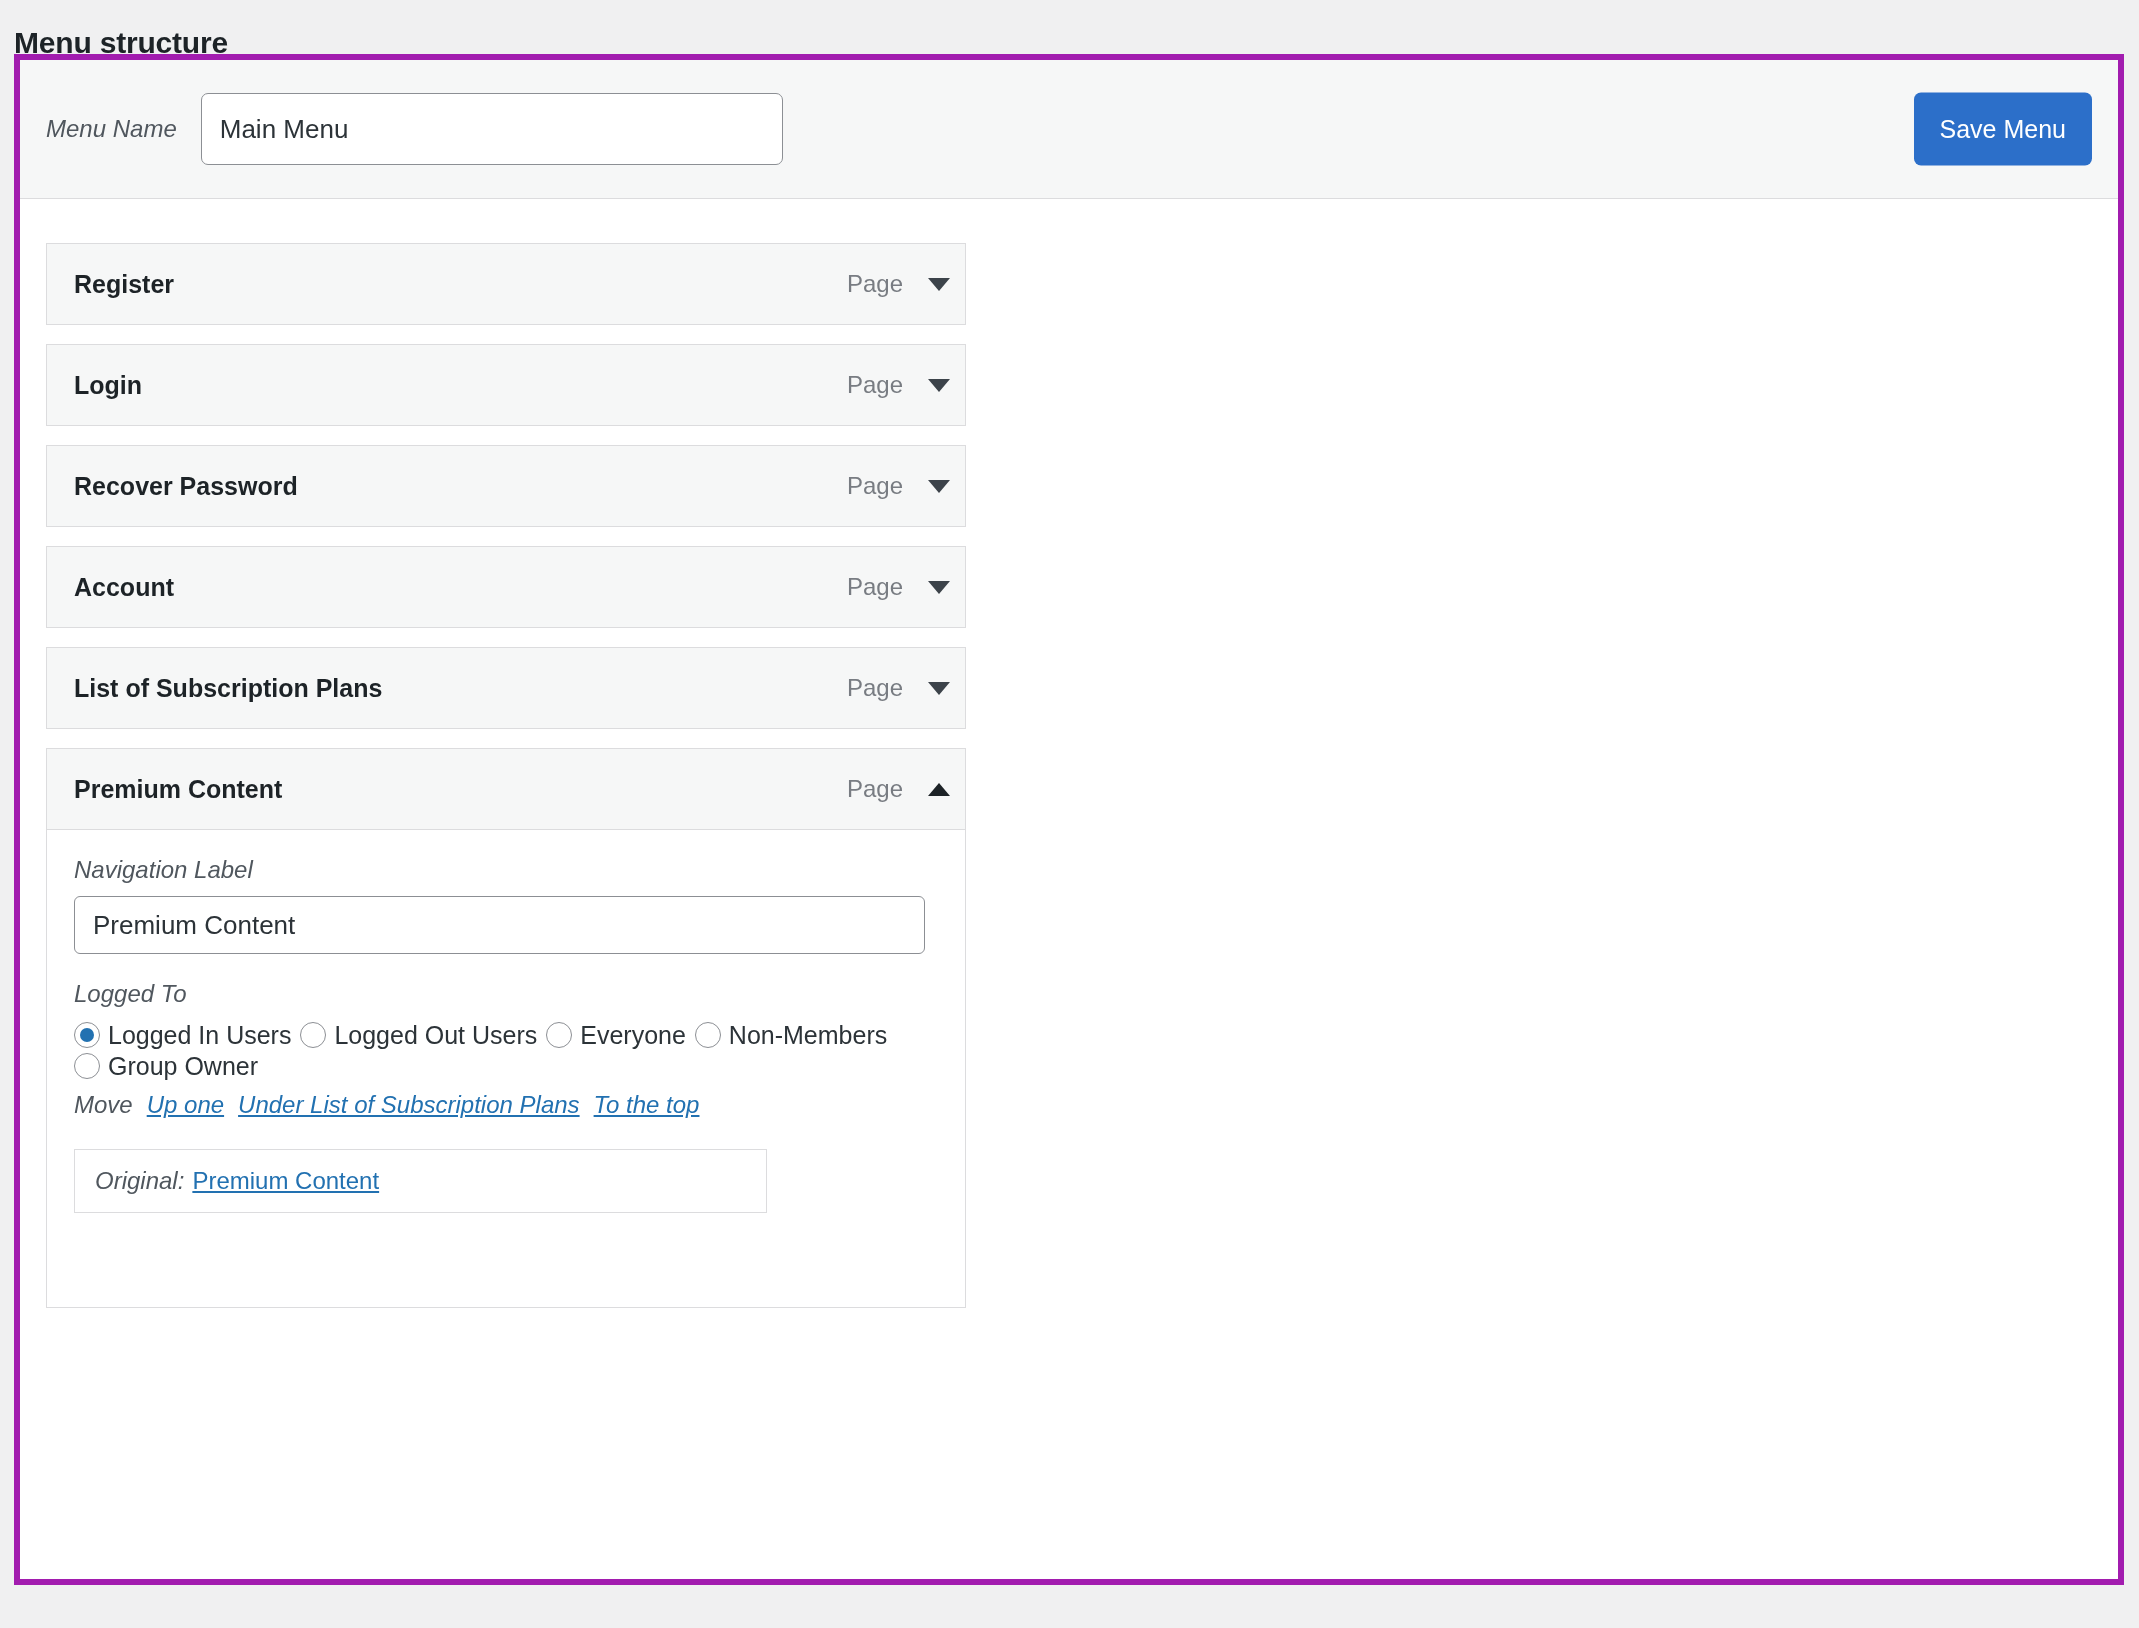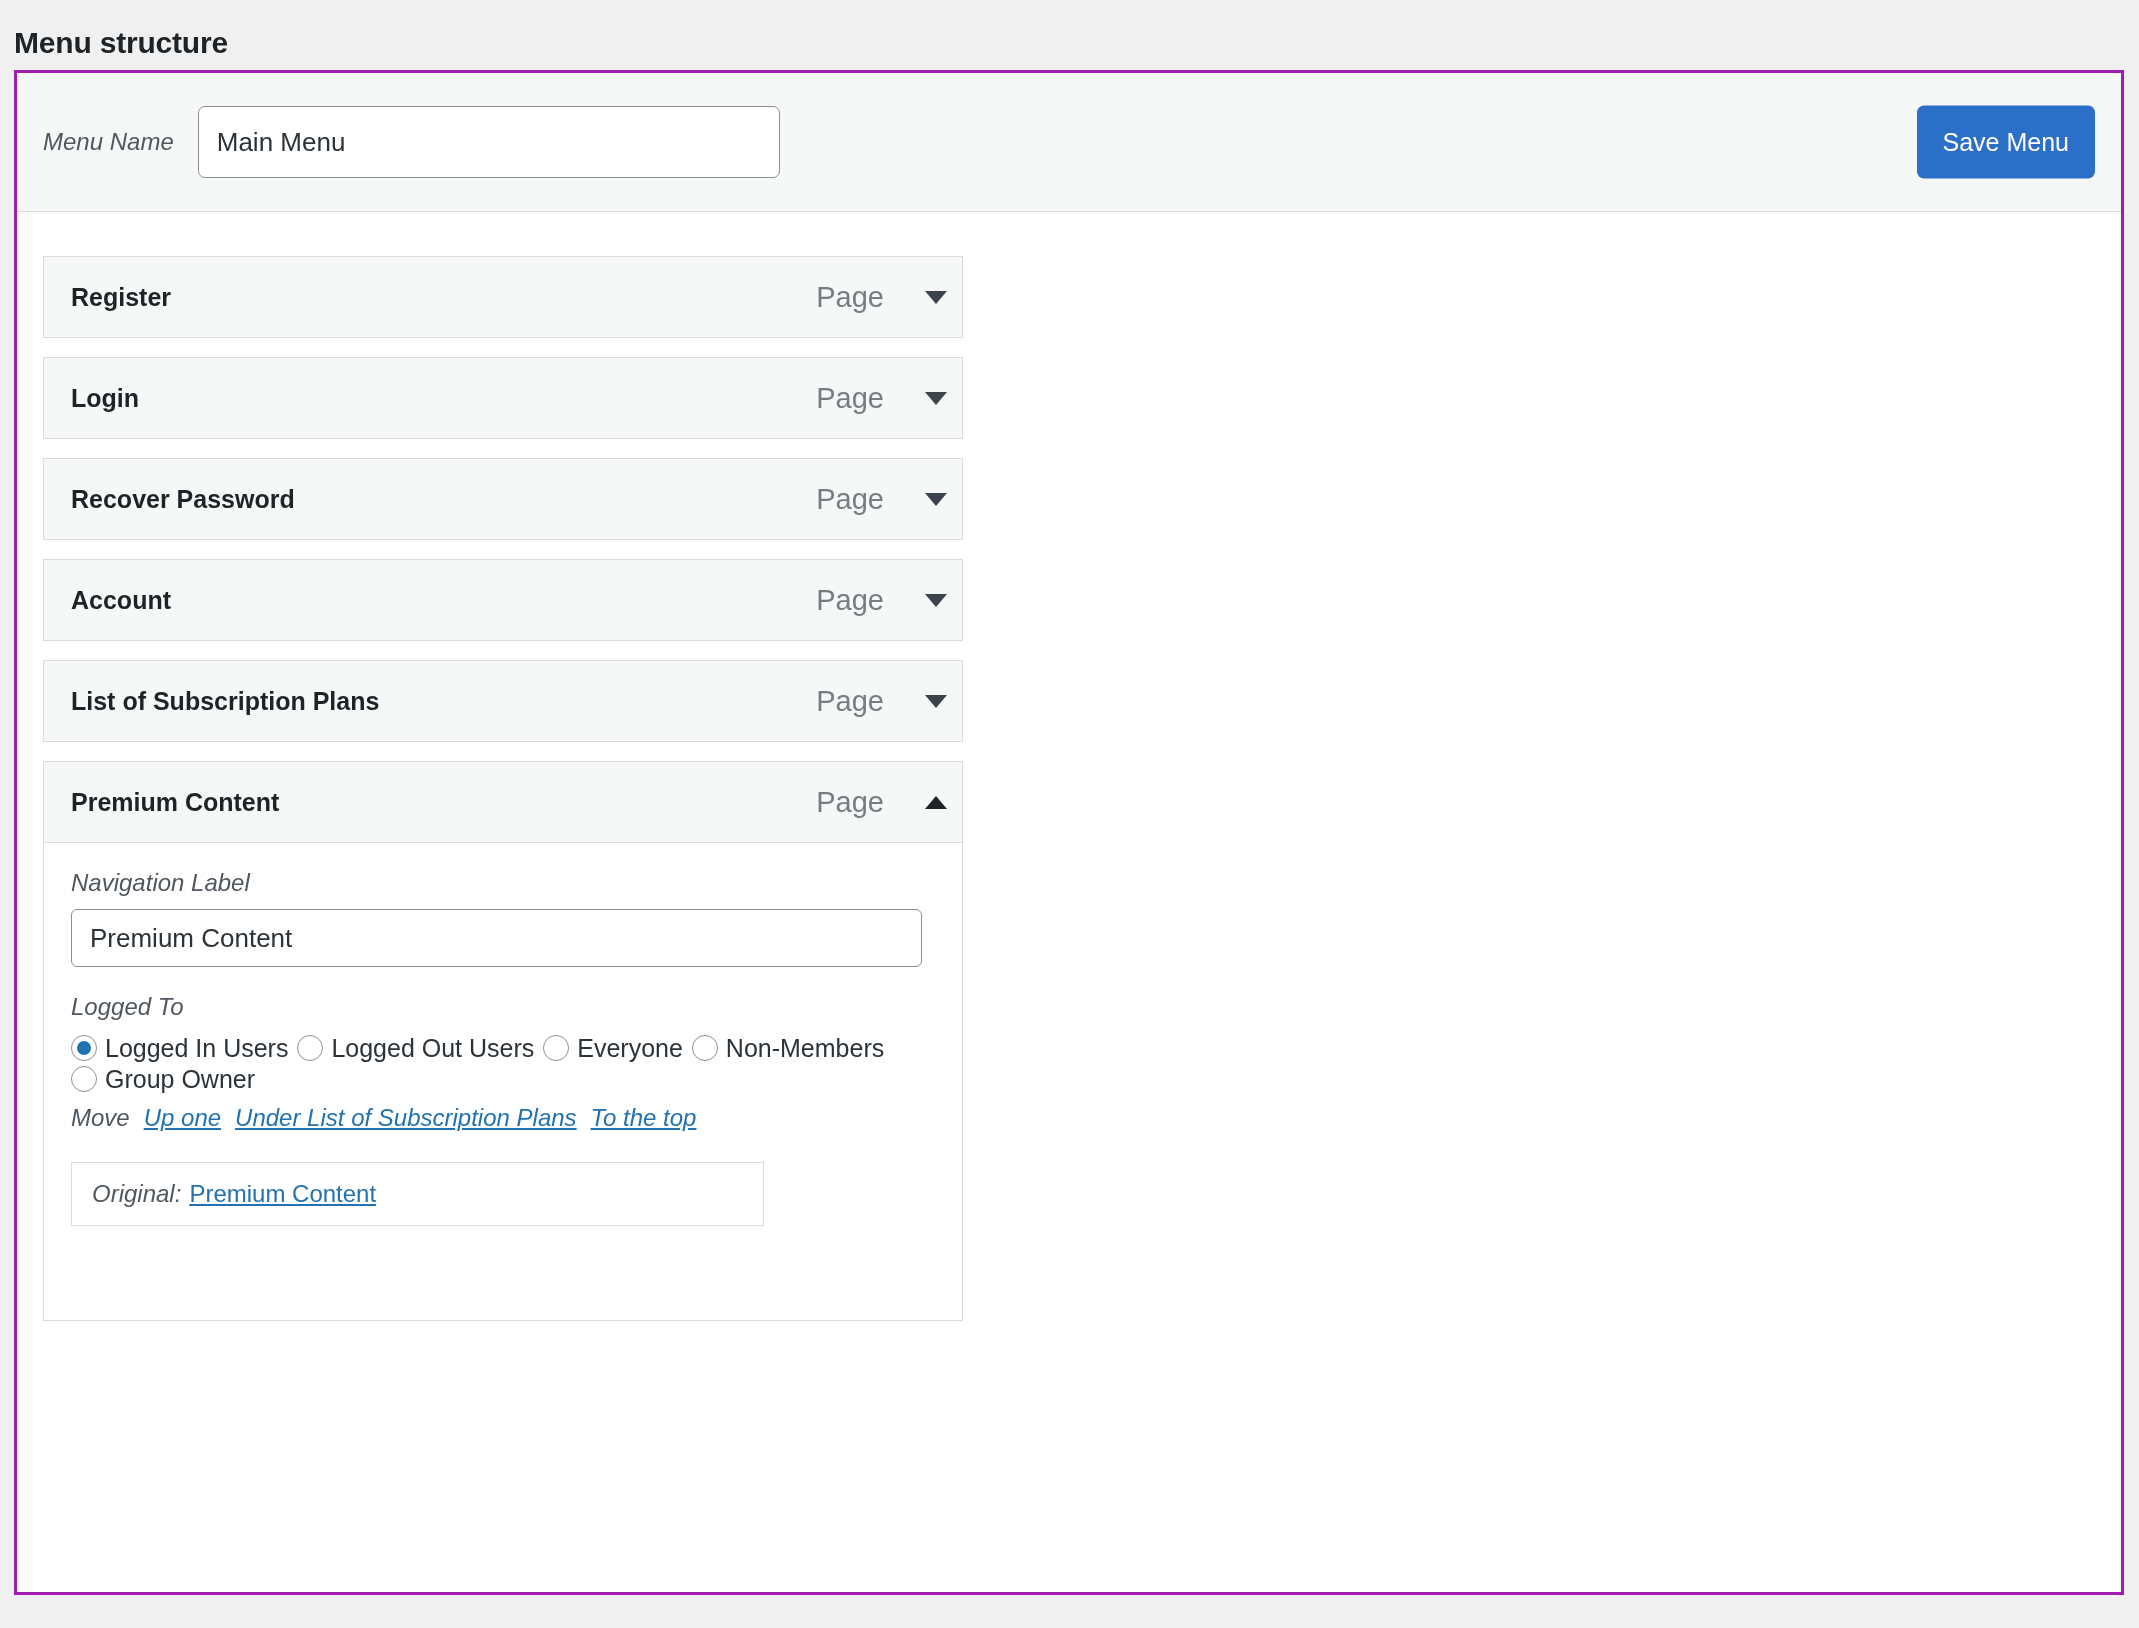--- a/index.html
+++ b/index.html
@@ -26,24 +26,24 @@
     font-size: 30px;
     font-weight: 700;
     color: #1d2327;
     letter-spacing: -0.2px;
   }
 
   
   .menu-panel {
     position: absolute;
     left: 14px;
-    top: 70px;
+    top: 54px;
     width: 2110px;
     background: #000000;
-    border: 3px solid #a21caf;
+    border: 6px solid #a21caf;
   }
 
   
   .panel-header {
     position: relative;
     background: #f6f7f7;
     border-bottom: 1px solid #dcdcde;
     height: 139px;
     display: flex;
     align-items: center;
@@ -117,23 +117,23 @@
     background: #f6f7f7;
     cursor: move;
   }
   .menu-item-title {
     font-size: 25px;
     font-weight: 700;
     color: #1d2327;
     flex: 1;
   }
   .menu-item-type {
-    font-size: 29px;
+    font-size: 24px;
     color: #787c82;
-    margin-right: 26px;
+    margin-right: 10px;
   }
   .menu-item-toggle {
     width: 52px;
     height: 80px;
     display: flex;
     align-items: center;
     justify-content: center;
     cursor: pointer;
     color: #3c434a;
   }

